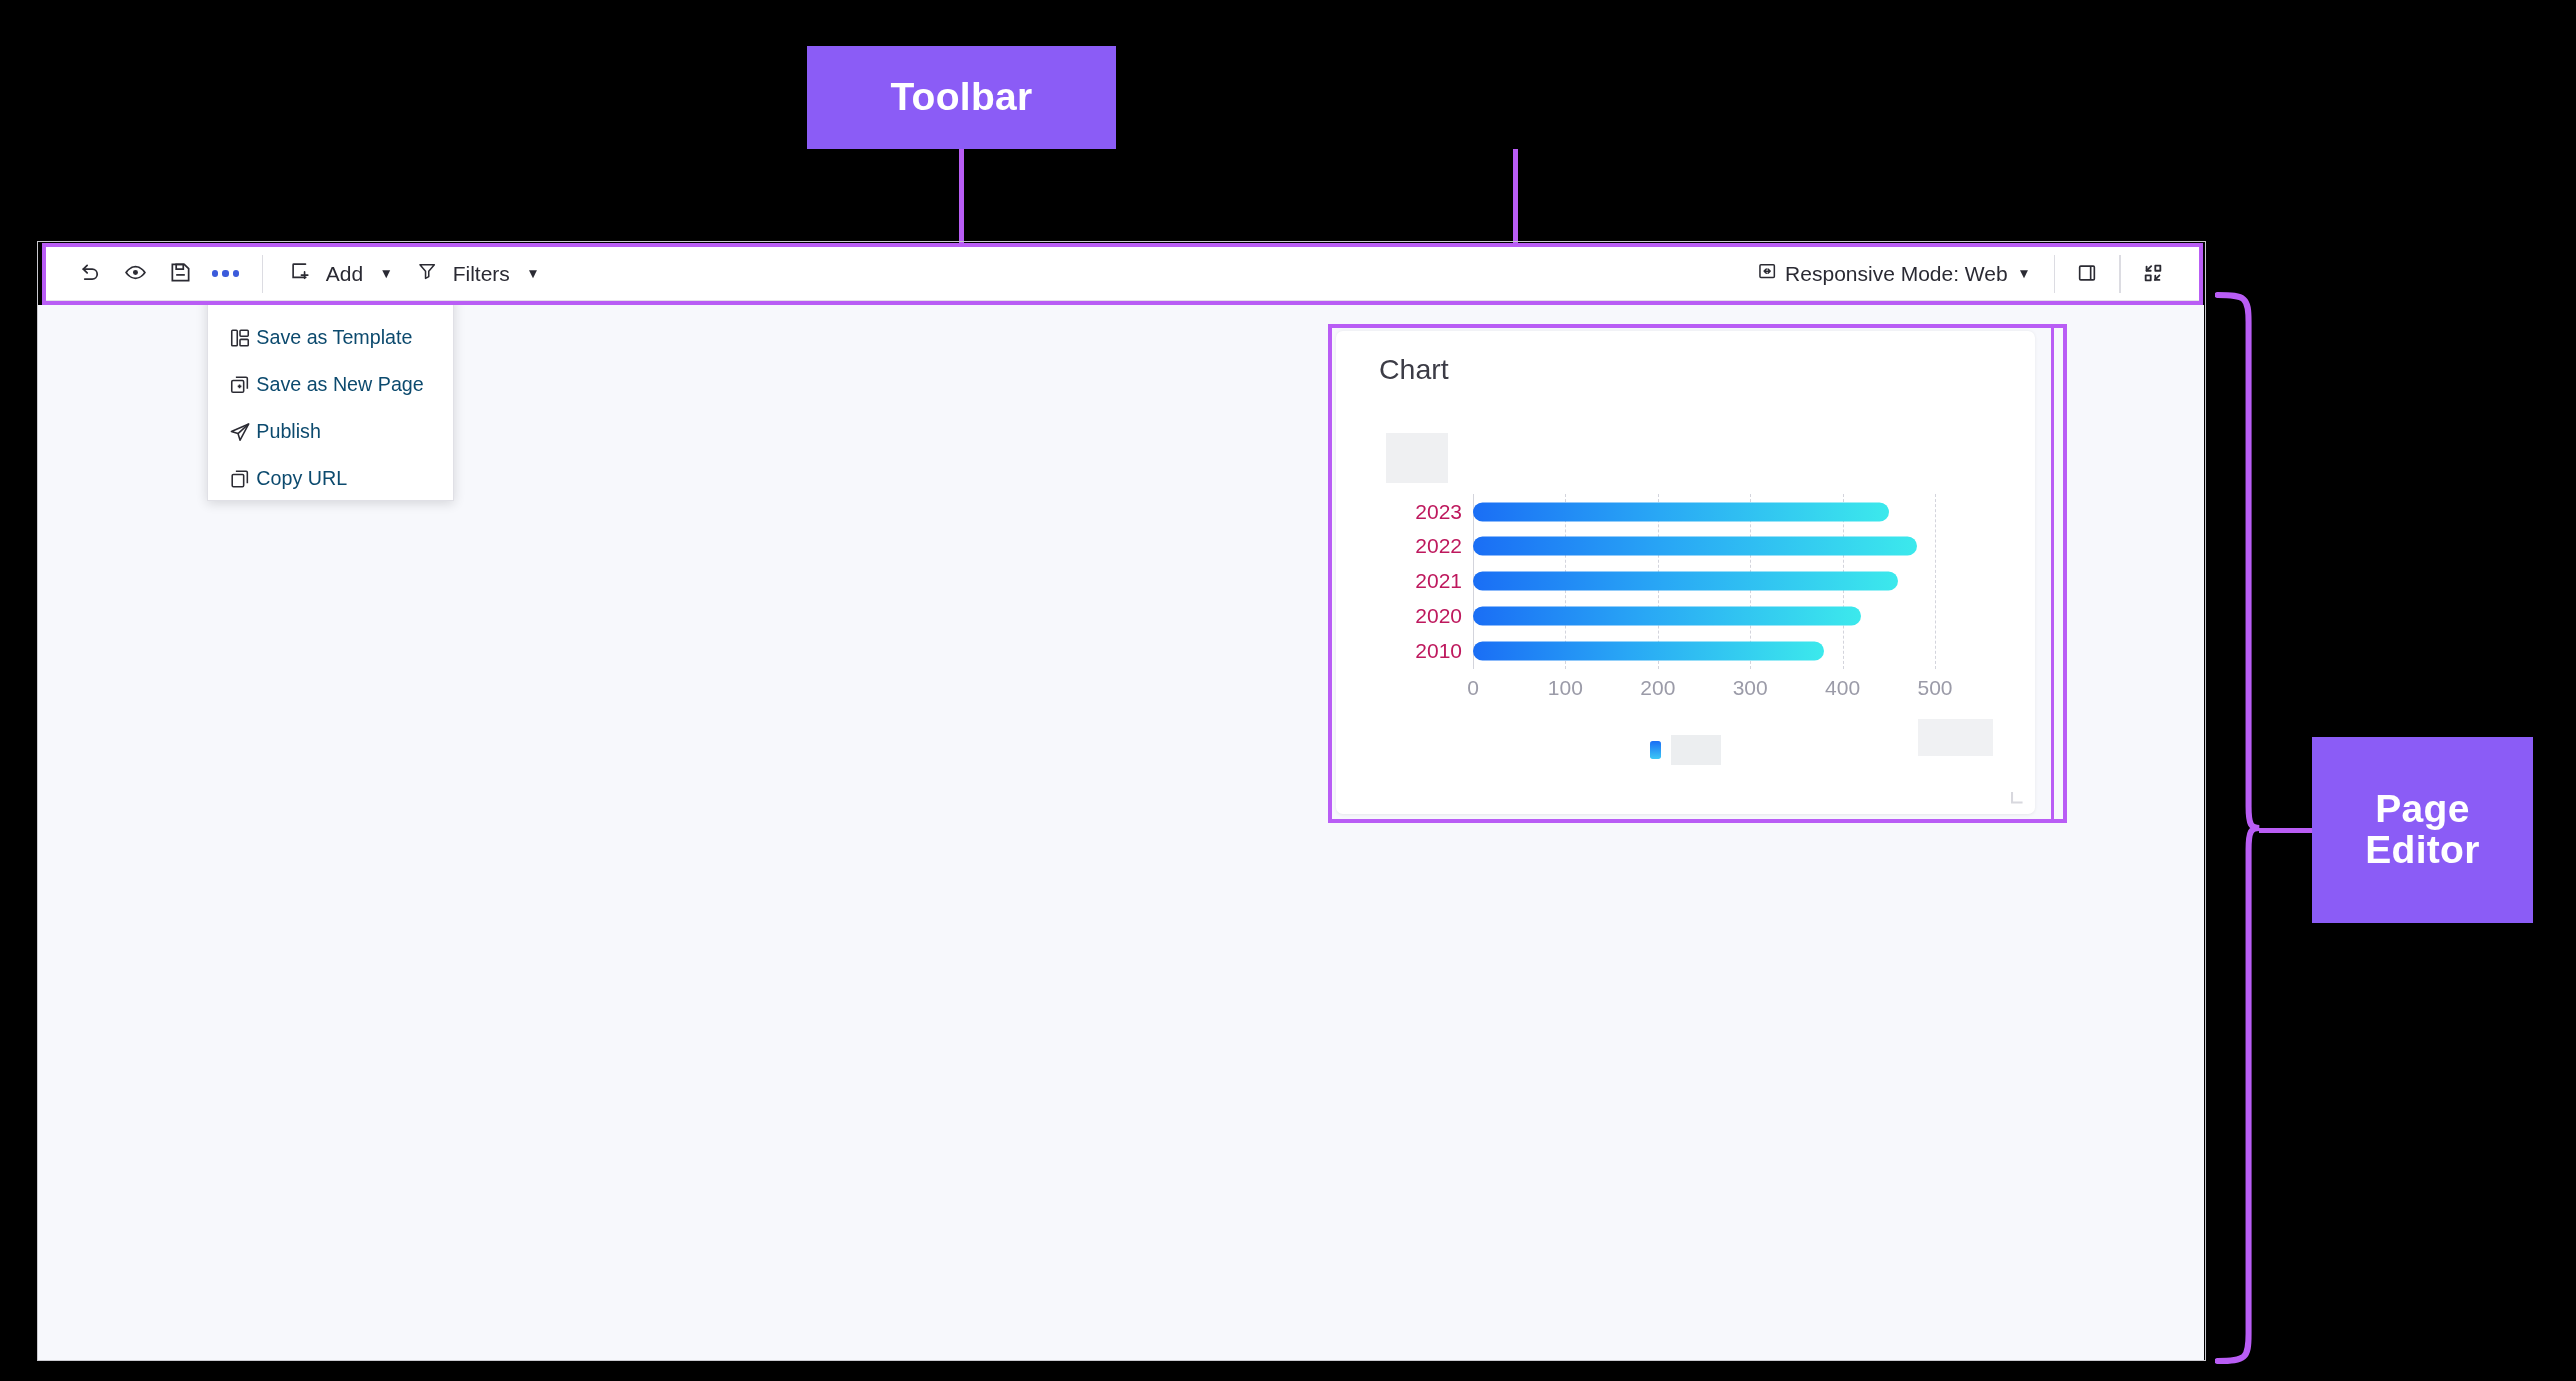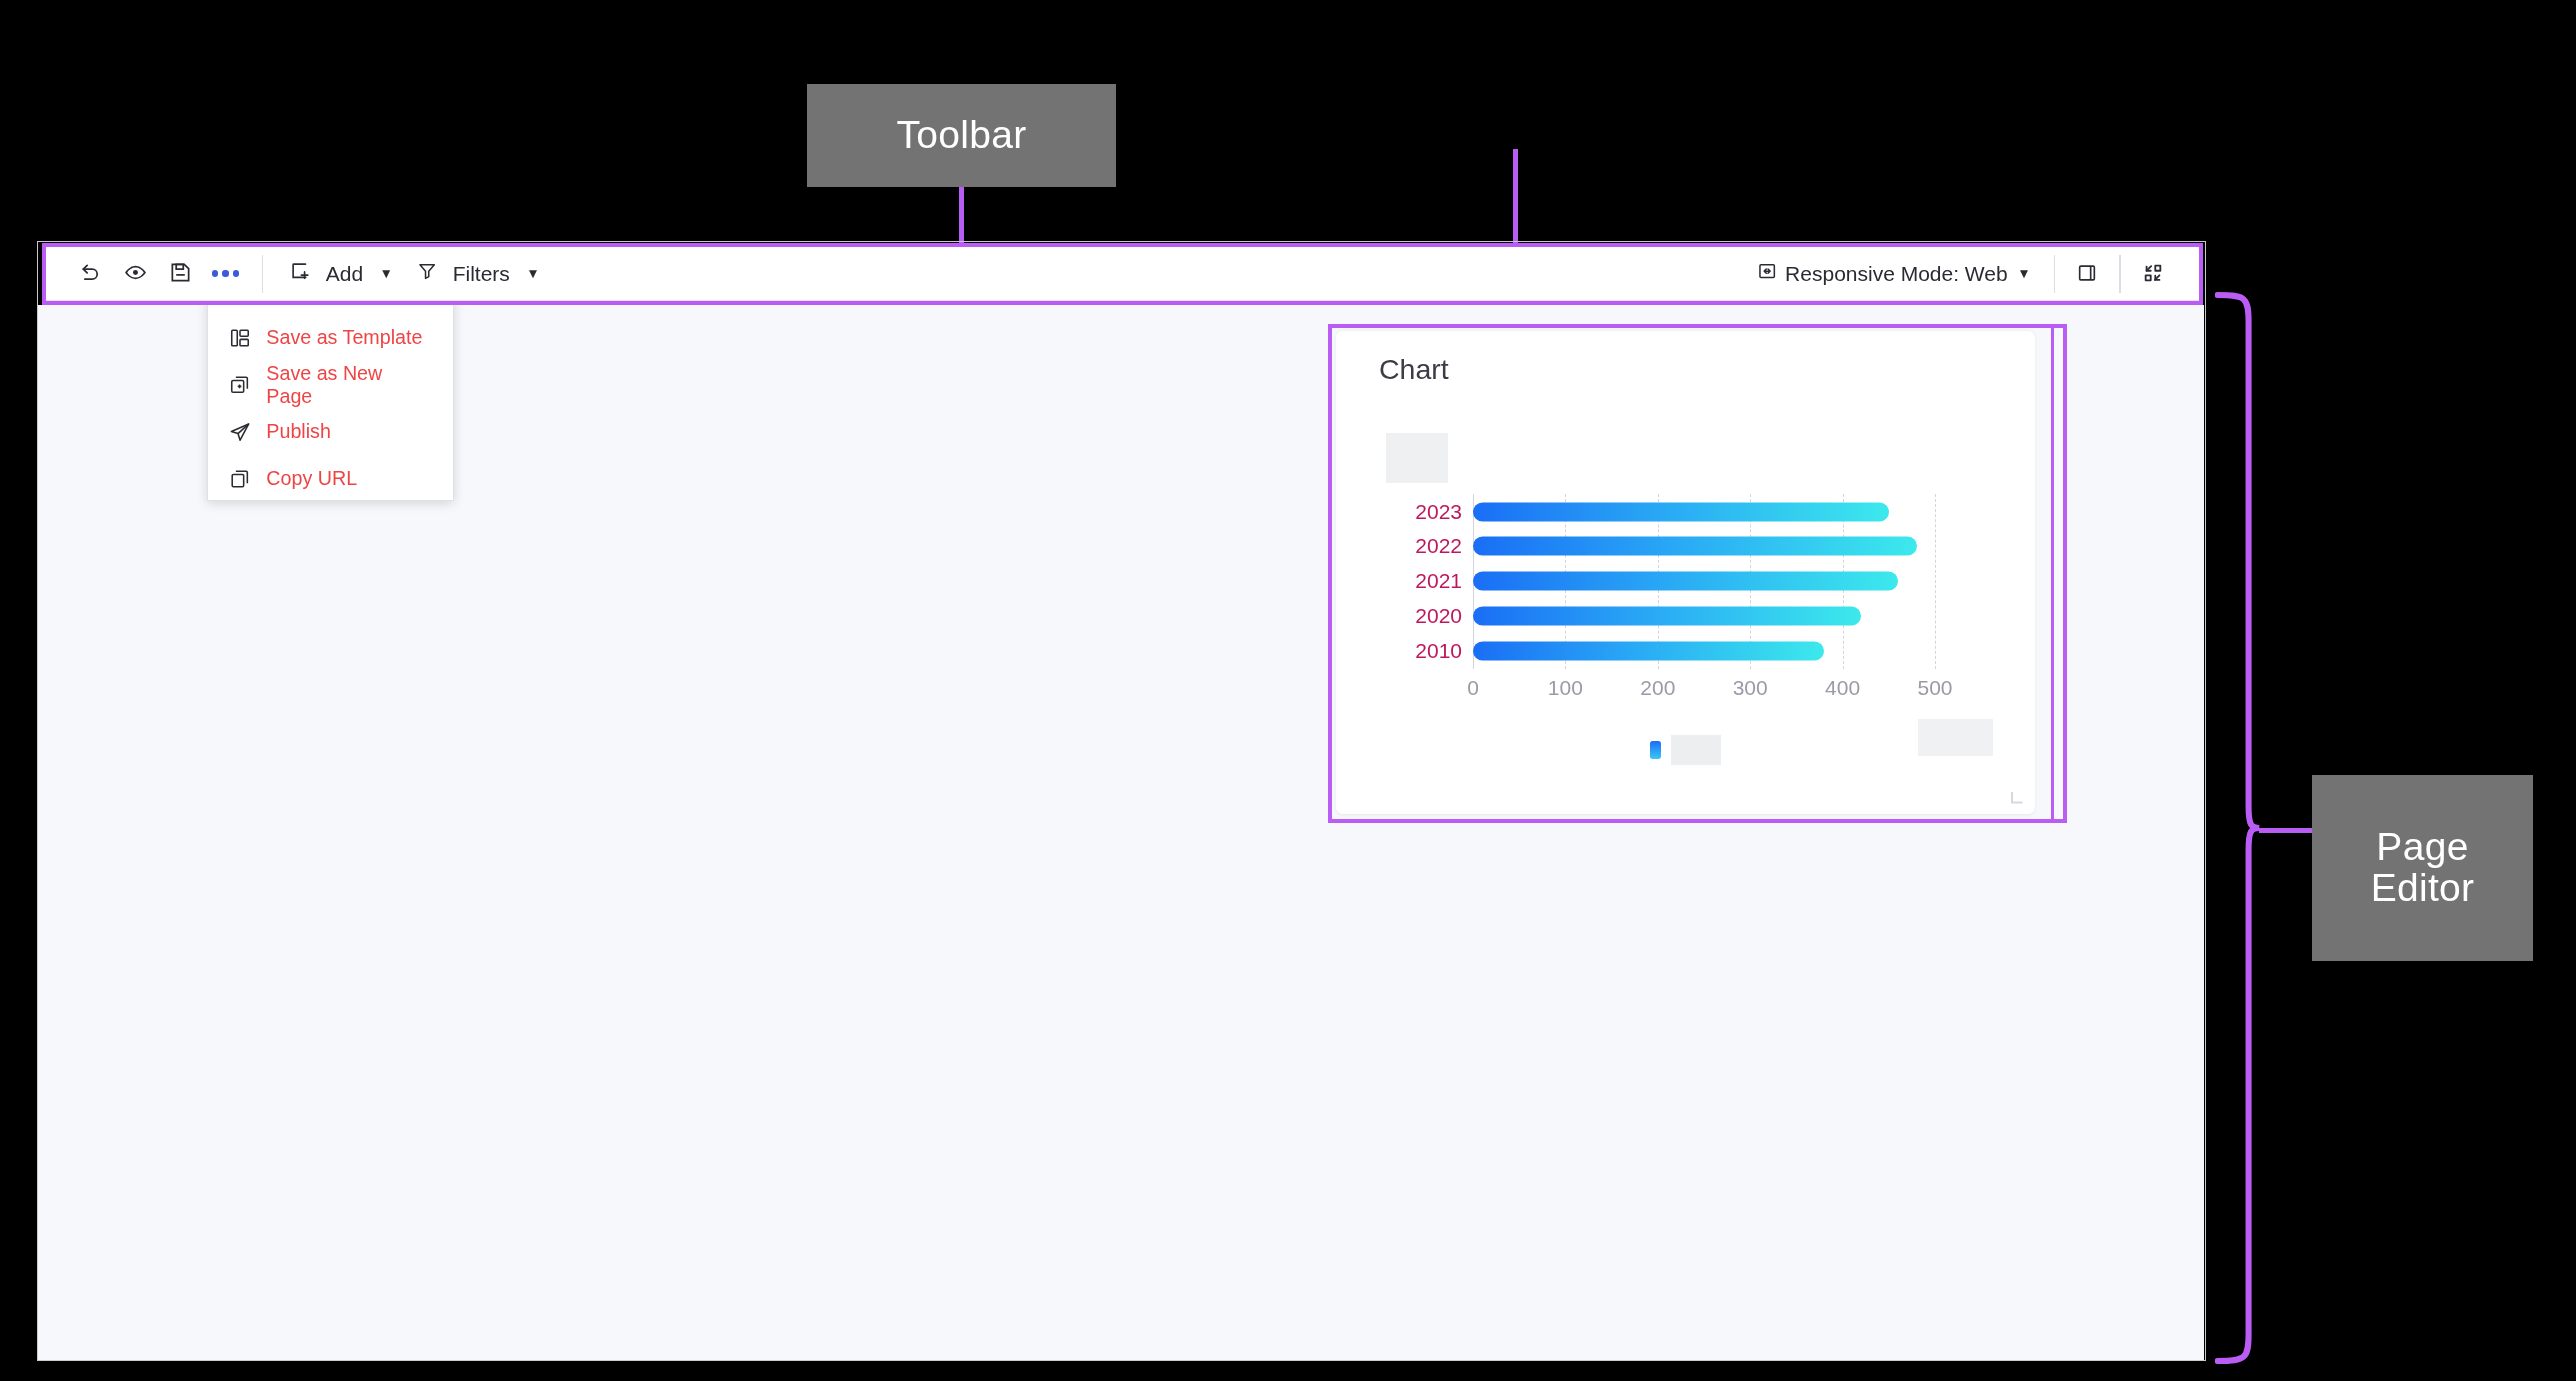--- a/index.html
+++ b/index.html
@@ -3,25 +3,24 @@
 <meta charset="utf-8">
 <style>
   * { box-sizing: border-box; margin: 0; padding: 0; }
   html, body { width: 2576px; height: 1381px; background: #000; overflow: hidden; }
   body { font-family: "Liberation Sans", sans-serif; position: relative; }
 
   .stage { position: absolute; inset: 0; }
 
   
   .callout {
-    position: absolute; background: #737373; color: #fff;
+    position: absolute; background: #8b5cf6; color: #fff;
     display: flex; align-items: center; justify-content: center;
-    font-weight: normal; text-align: center; line-height: 1.05;
+    font-weight: bold; text-align: center; line-height: 1.05;
     letter-spacing: 0.3px;
-    margin-top: 38px;
   }
   #callout-toolbar { left: 807px; top: 46px; width: 309px; height: 103px; font-size: 39px; }
   #callout-widget  { left: 1373px; top: 46px; width: 287px; height: 103px; font-size: 39px; }
   #callout-pageeditor { left: 2312px; top: 737px; width: 221px; height: 186px; font-size: 39px; flex-direction: column; }
 
   .conn { position: absolute; background: #b95df5; }
   #conn-toolbar { left: 959px; top: 149px; width: 4.7px; height: 94px; }
   #conn-widget  { left: 1513px; top: 149px; width: 4.7px; height: 175px; }
   #conn-brace-arm { left: 2259px; top: 828px; width: 58px; height: 4.7px; }
 
@@ -72,22 +71,22 @@
   }
 
   
   #dropdown {
     position: absolute; left: 207px; top: 294px; width: 247px; height: 207px;
     background: #fff; border: 0.7px solid #e0e0e6;
     box-shadow: 0 2.7px 11px rgba(0,0,0,.14);
     padding-top: 19px; z-index: 5;
   }
   .menu-item {
-    display: flex; align-items: center; gap: 15px; height: 47px; padding: 0 20.3px;
-    font-size: 19.7px; color: #ef4444; cursor: pointer;
+    display: flex; align-items: center; gap: 5px; height: 47px; padding: 0 20.3px;
+    font-size: 19.7px; color: #0c4a6e; cursor: pointer;
   }
   .mi-icon { width: 23px; height: 23px; display: flex; align-items: center; justify-content: center; flex: 0 0 23px; }
 
   
   #widget-outline {
     position: absolute; left: 1328px; top: 324px; width: 739px; height: 499px;
     border: 4.7px solid #b95df5; z-index: 3;
   }
   #widget-inner-line {
     position: absolute; right: 9.5px; top: 0; bottom: 0; width: 2.7px; background: #b95df5;

